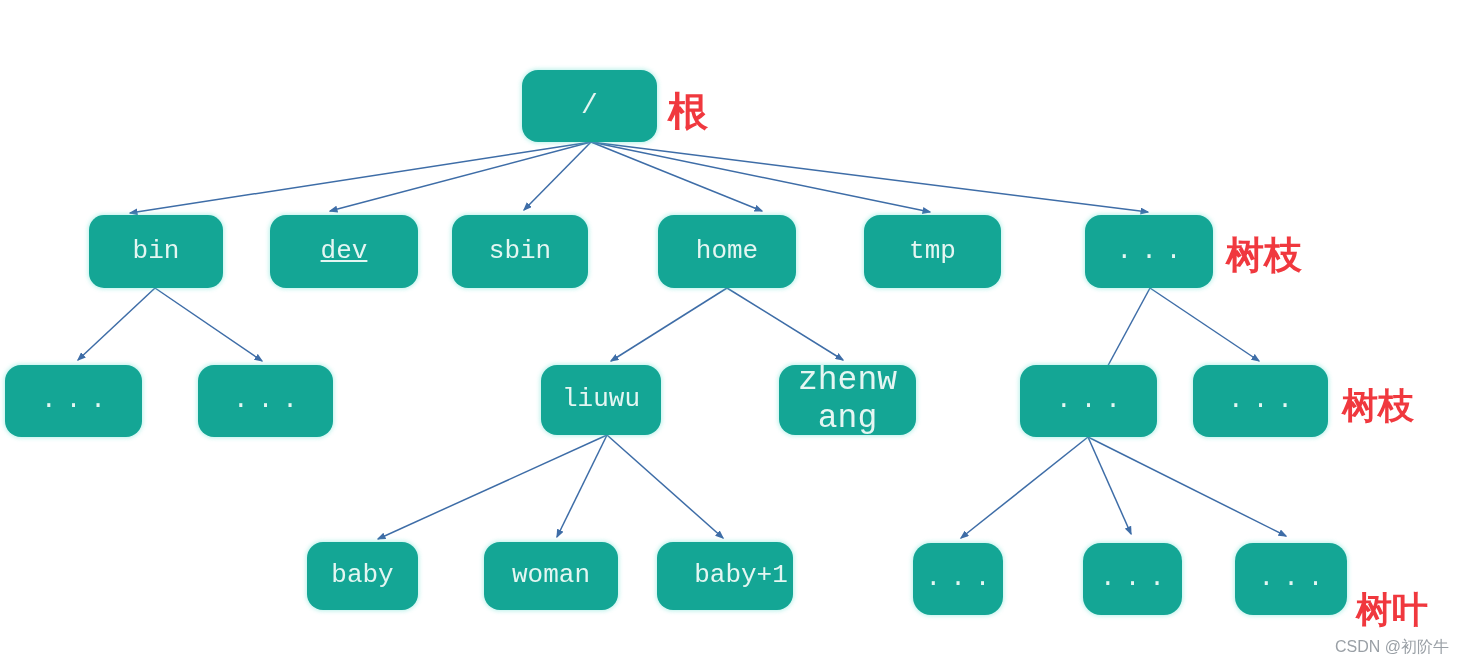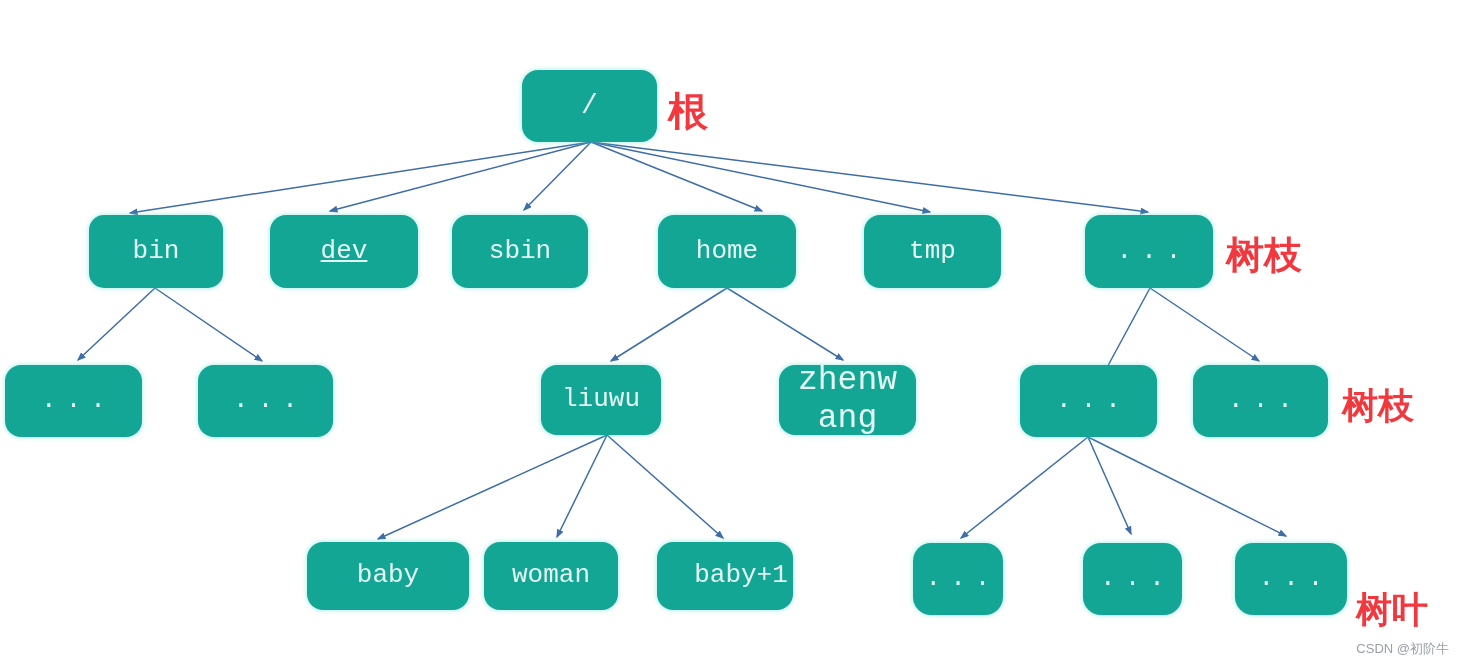--- a/index.html
+++ b/index.html
@@ -47,21 +47,21 @@
   }
   .annotation.lv0 { font-size: 40px; }
   .annotation.lv1 { font-size: 38px; }
   .annotation.lv2 { font-size: 36px; }
   .annotation.lv3 { font-size: 36px; margin-top: 28px; }
   .watermark {
     position: absolute;
     right: 10px;
     bottom: 5px;
     color: #9aa0a6;
-    font-size: 13px;
+    font-size: 16px;
     font-family: "Liberation Sans", "DejaVu Sans", sans-serif;
     margin-top: 36px;
   }
 </style>
 </head>
 <body>
 
 <div id="canvas">
 
   <svg id="edges" viewBox="0 0 1459 663" xmlns="http://www.w3.org/2000/svg">
@@ -104,21 +104,21 @@
   <div class="annotation lv1" style="left:1226px; top:230px;">树枝</div>
 
   <div class="node dots" style="left:5px;   top:365px; width:137px; height:72px;">...</div>
   <div class="node dots" style="left:198px; top:365px; width:135px; height:72px;">...</div>
   <div class="node" style="left:541px; top:365px; width:120px; height:70px;">liuwu</div>
   <div class="node wrap" style="left:779px; top:365px; width:137px; height:70px;">zhenwang</div>
   <div class="node dots" style="left:1020px; top:365px; width:137px; height:72px;">...</div>
   <div class="node dots" style="left:1193px; top:365px; width:135px; height:72px;">...</div>
   <div class="annotation lv2" style="left:1342px; top:382px;">树枝</div>
 
-  <div class="node" style="left:307px; top:542px; width:162px; height:68px;">baby</div>
+  <div class="node" style="left:307px; top:542px; width:111px; height:68px;">baby</div>
   <div class="node" style="left:484px; top:542px; width:134px; height:68px;">woman</div>
   <div class="node" style="left:657px; top:542px; width:136px; height:68px;padding-left:32px;">baby+1</div>
   <div class="node dots" style="left:913px;  top:543px; width:90px;  height:72px; border-radius:18px;">...</div>
   <div class="node dots" style="left:1083px; top:543px; width:99px;  height:72px; border-radius:18px;">...</div>
   <div class="node dots" style="left:1235px; top:543px; width:112px; height:72px; border-radius:18px;">...</div>
   <div class="annotation lv3" style="left:1356px; top:558px;">树叶</div>
 
   <div class="watermark">CSDN @初阶牛</div>
 
 </div>

